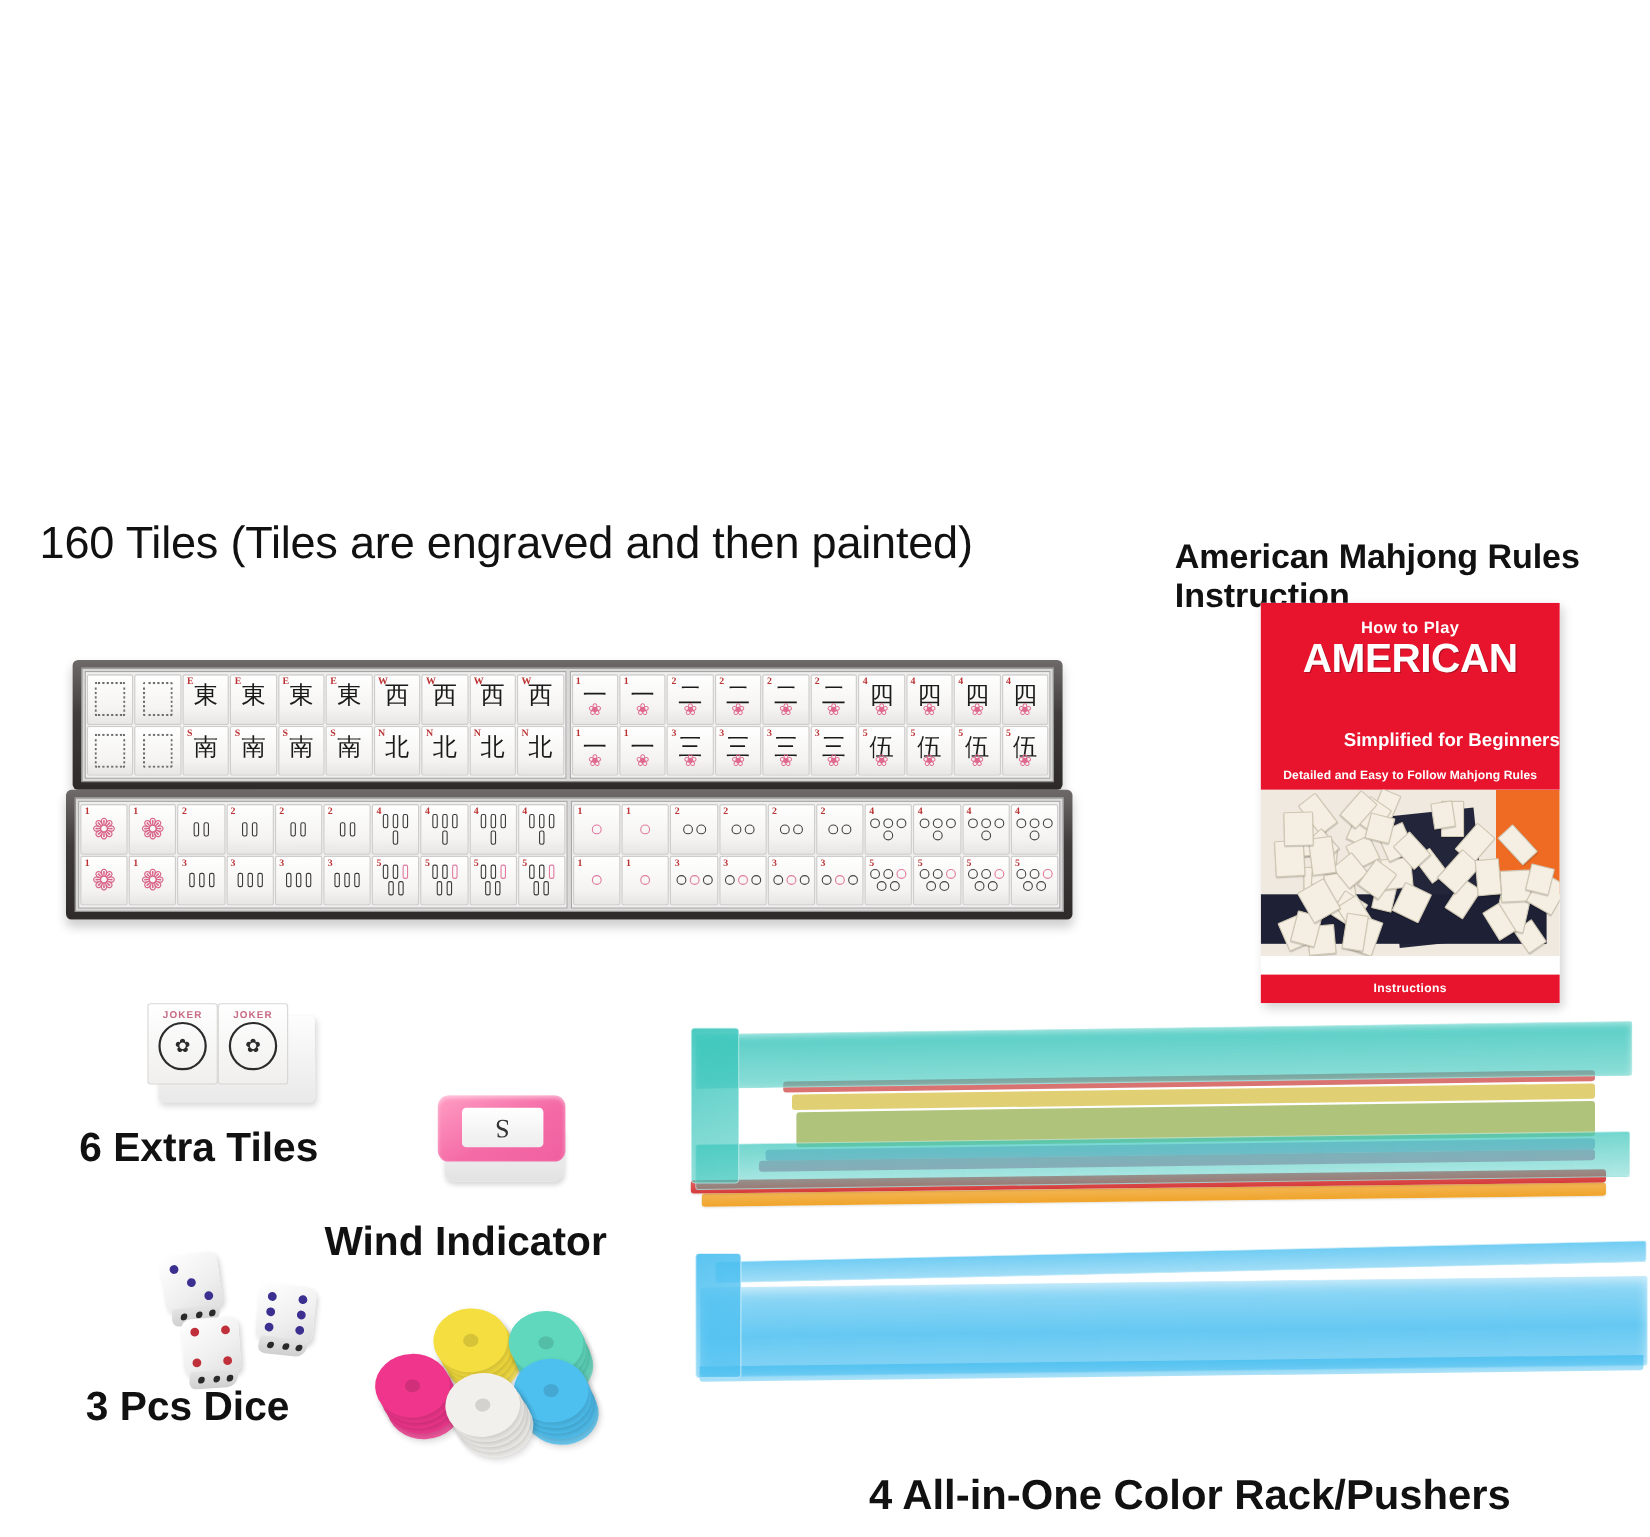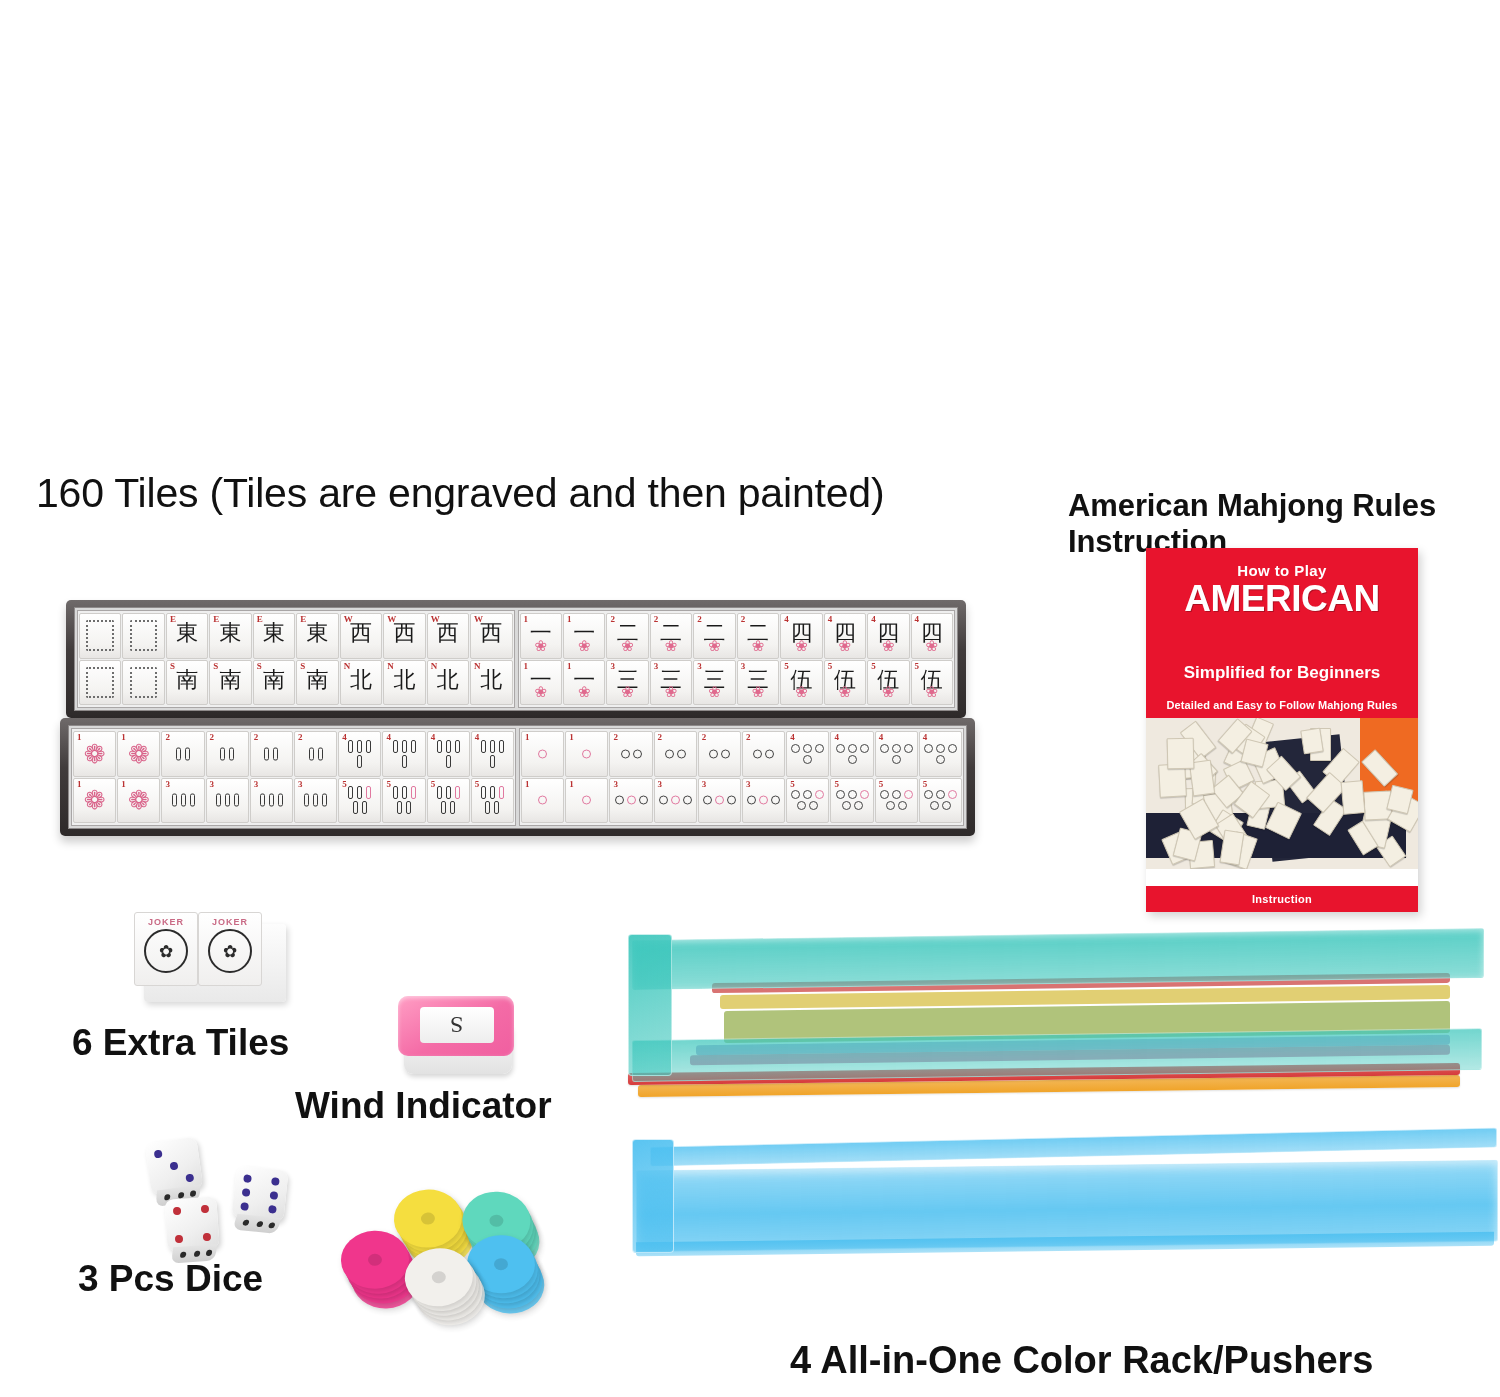--- a/index.html
+++ b/index.html
@@ -38,21 +38,21 @@
     font-family:"Liberation Sans Narrow","Liberation Sans",sans-serif;
     color:#111;
     font-weight:400;
     white-space:nowrap;
     line-height:1.16;
   }
 
   #cap-tiles{left:36px;top:470px;font-size:41px;letter-spacing:-.2px;}
   #cap-rules{left:1068px;top:468px;font-size:31px;font-weight:700;white-space:normal;width:420px;letter-spacing:-.1px;margin-top:20px;}
   #cap-extra{left:72px;top:1022px;font-size:37px;font-weight:700;}
-  #cap-wind{left:295px;top:1085px;font-size:37px;font-weight:700;}
+  #cap-wind{left:295px;top:1108px;font-size:37px;font-weight:700;}
   #cap-dice{left:78px;top:1258px;font-size:37px;font-weight:700;}
   #cap-money{left:310px;top:1340px;font-size:37px;font-weight:700;}
   #cap-racks{left:790px;top:1338px;font-size:38px;font-weight:700;}
 
   
   .tray{
     position:absolute;
     background:linear-gradient(#6f6a6a,#413c3c 42%,#2e2a2a);
     border-radius:5px;
     box-shadow:0 6px 10px rgba(0,0,0,.20);
@@ -144,21 +144,21 @@
     font-family:"Liberation Sans Narrow","Liberation Sans",sans-serif;
     font-weight:700;font-size:15px;letter-spacing:.4px;}
   .bk-l2{position:absolute;left:0;right:0;top:32px;text-align:center;color:#fff;
     font-family:"Liberation Sans Narrow","Liberation Sans",sans-serif;
     font-weight:700;font-size:37px;line-height:38px;letter-spacing:-.5px;
     text-shadow:1px 1px 0 rgba(0,0,0,.25);}
   .bk-l3{position:absolute;left:0;right:0;top:71px;text-align:center;color:#fff;
     font-family:"Liberation Sans Narrow","Liberation Sans",sans-serif;
     font-weight:700;font-size:37px;line-height:38px;letter-spacing:-.5px;
     text-shadow:1px 1px 0 rgba(0,0,0,.25);}
-  .bk-l4{position:absolute;left:0;right:0;top:115px;text-align:center;color:#fff;
+  .bk-l4{position:absolute;left:0;right:0;top:115px;text-align:right;color:#fff;
     font-family:"Liberation Sans Narrow","Liberation Sans",sans-serif;
     font-weight:700;font-size:17px;}
   .bk-l5{position:absolute;left:0;right:0;top:139px;text-align:center;color:#fff;
     font-family:"Liberation Sans Narrow","Liberation Sans",sans-serif;
     font-weight:700;font-size:11px;letter-spacing:.1px;margin-top:12px;}
   .book-photo{
     position:absolute;left:0;top:170px;right:0;height:151px;
     background:#efe9df;
     overflow:hidden;
   }
@@ -860,21 +860,21 @@
         <div class="tileimg" style="left: 12.933px; top: 46.1275px; width: 24.8243px; height: 30.6621px; transform: rotate(-3deg);"></div>
         <div class="tileimg" style="left: 38.5299px; top: 84.614px; width: 25.9048px; height: 29.9062px; transform: rotate(-29.8deg);"></div>
         <div class="tileimg" style="left: 78.723px; top: 2.69794px; width: 18.0012px; height: 28.3324px; transform: rotate(41.4deg);"></div>
         <div class="tileimg" style="left: 97.2469px; top: 22.9874px; width: 21.1444px; height: 22.4221px; transform: rotate(14.2deg);"></div>
         <div class="tileimg" style="left: 76.3546px; top: 113.461px; width: 18.3283px; height: 30.8792px; transform: rotate(8.9deg);"></div>
         <div class="tileimg" style="left: 44.5956px; top: 43.0223px; width: 19.954px; height: 31.9628px; transform: rotate(-7.5deg);"></div>
         <div class="tileimg" style="left: 21.2599px; top: 20.3913px; width: 24.9414px; height: 28.821px; transform: rotate(-1.4deg);"></div>
         <div class="tileimg" style="left: 127.489px; top: 41.3237px; width: 18.5064px; height: 26.8244px; transform: rotate(-42.5deg);"></div>
       </div>
     <div class="book-bottom">
-      <span>Instruction</span>
+      <span>Instructions</span>
     </div>
   </div>
 
   <div class="jokers">
     <div class="jk-side"></div>
     <div class="jk-face" style="left:4px;">
       <div class="jword">JOKER</div>
       <div class="jemb">✿</div>
     </div>
     <div class="jk-face" style="left:68px;">

